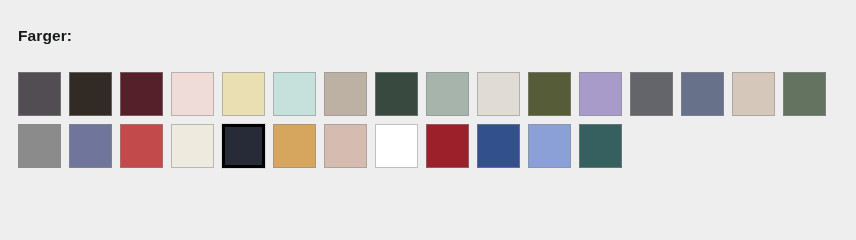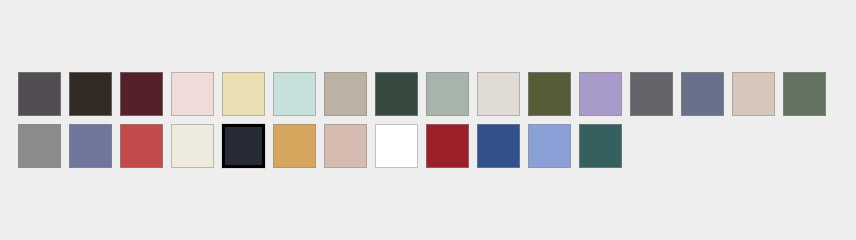--- a/index.html
+++ b/index.html
@@ -77,20 +77,21 @@
   .swatch-cell.is-selected .swatch-chip {
     border: 3px solid #000000;
     box-shadow: 0 0 0 1px #d9d9d9;
   }
 </style>
 </head>
 <body style="background: rgb(238, 238, 238);">
 
 <div id="color-picker-panel">
 
+  <div id="panel-label">Farger:</div>
 
   <div id="swatch-grid">
     <div class="swatch-row row-1">
         <button class="swatch-cell">
           <span class="swatch-chip" style="background: rgb(81, 77, 82);"></span>
         </button>
         <button class="swatch-cell">
           <span class="swatch-chip" style="background: rgb(50, 43, 37);"></span>
         </button>
         <button class="swatch-cell">

